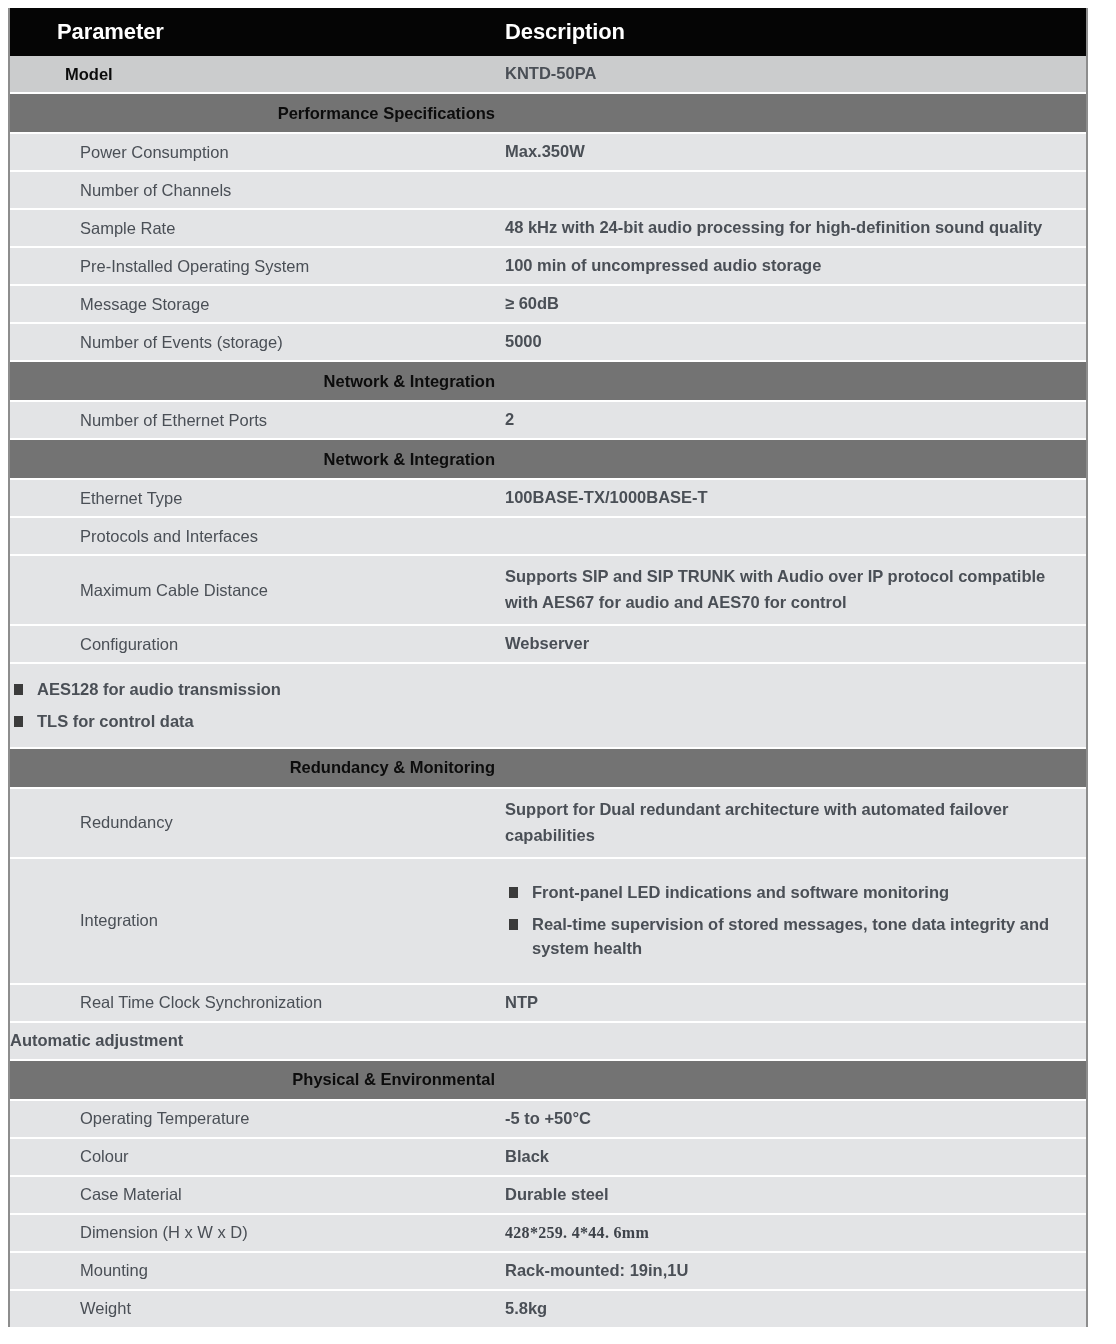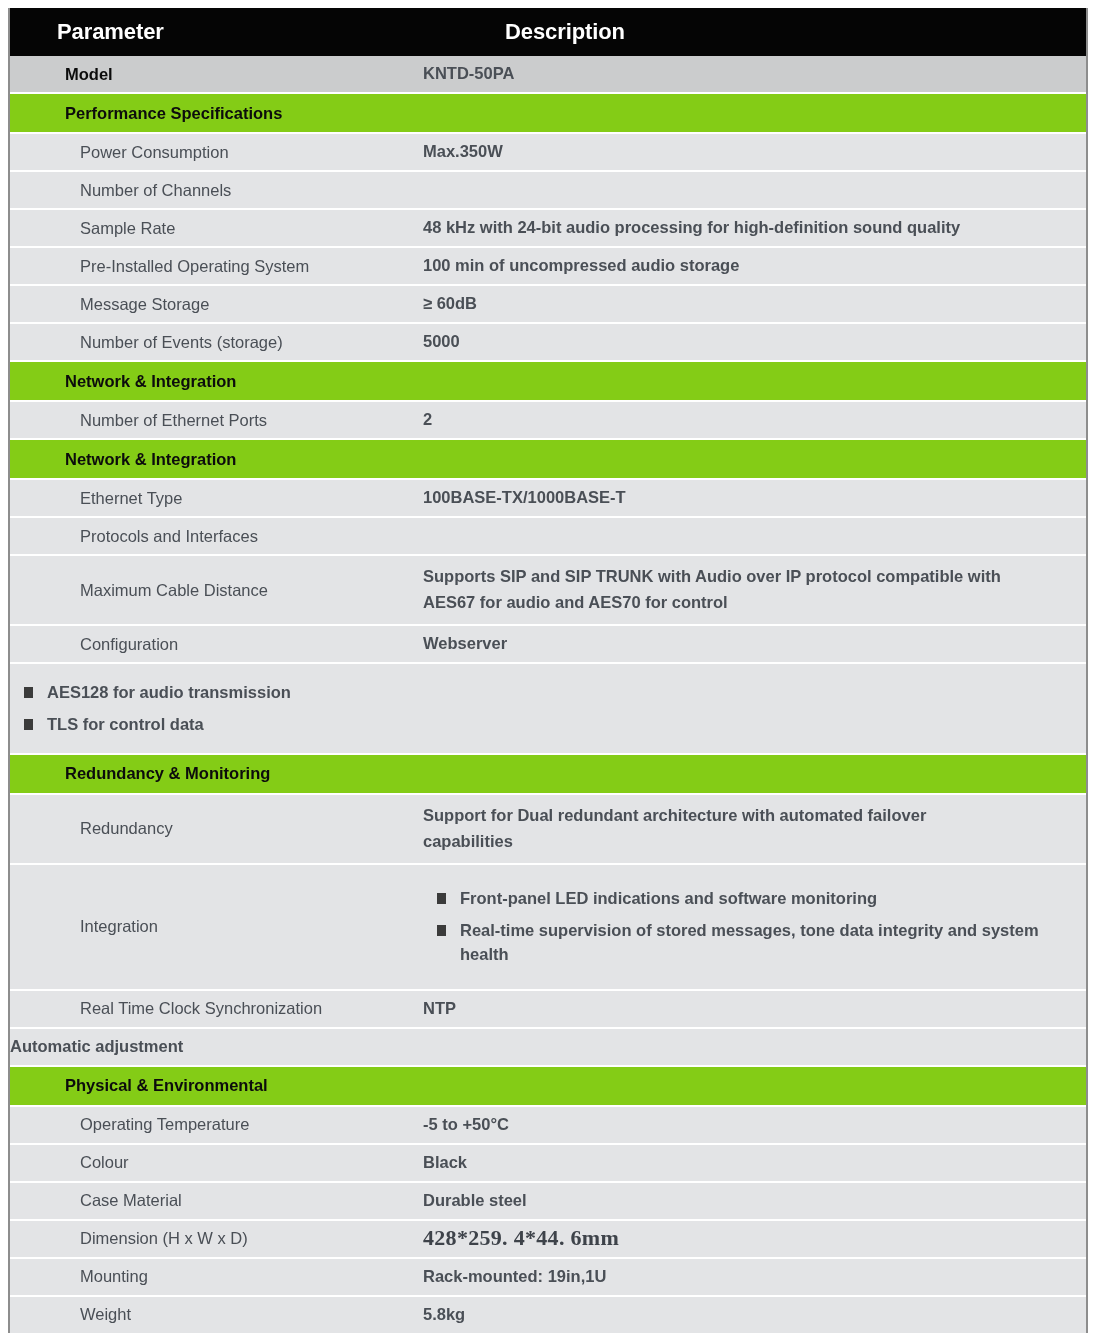--- a/index.html
+++ b/index.html
@@ -48,26 +48,27 @@
     border-bottom: 2px solid #ffffff;
     min-height: 36px;
     align-items: center;
   }
   .row:last-child { border-bottom: none; }
 
   .row.shade-dark {
     background: #cbcccd;
   }
   .row.section {
-    background: #84cc16;
+    background: #737373;
     min-height: 38px;
+    text-align: right;
   }
 
   .cell-param {
-    width: 413px;
+    width: 495px;
     box-sizing: border-box;
     padding-left: 70px;
     padding-right: 10px;
     font-size: 16.5px;
     color: #4a4f56;
     line-height: 1.35;
   }
   .cell-desc {
     flex: 1;
     box-sizing: border-box;
@@ -95,21 +96,21 @@
 
   
   .multiline {
     display: block;
     max-width: 582px;
   }
 
   
   ul.bullets {
     list-style: none;
-    margin: 10px;
+    margin: 0;
     padding: 0;
   }
   ul.bullets li {
     position: relative;
     padding-left: 27px;
     margin: 7px 0;
     max-width: 585px;
     line-height: 1.5;
   }
   ul.bullets li .sq {
@@ -117,21 +118,21 @@
     left: 4px;
     top: 7px;
     width: 9px;
     height: 11px;
     background: #3b3b3b;
   }
 
   
   .serif-val {
     font-family: "Liberation Serif", "DejaVu Serif", serif;
-    font-size: 22px;
+    font-size: 16px;
     color: #3e434a;
     letter-spacing: 0.3px;
   }
 </style>
 </head>
 <body>
 
 <div id="spec-sheet">
 
   <div class="thead">

